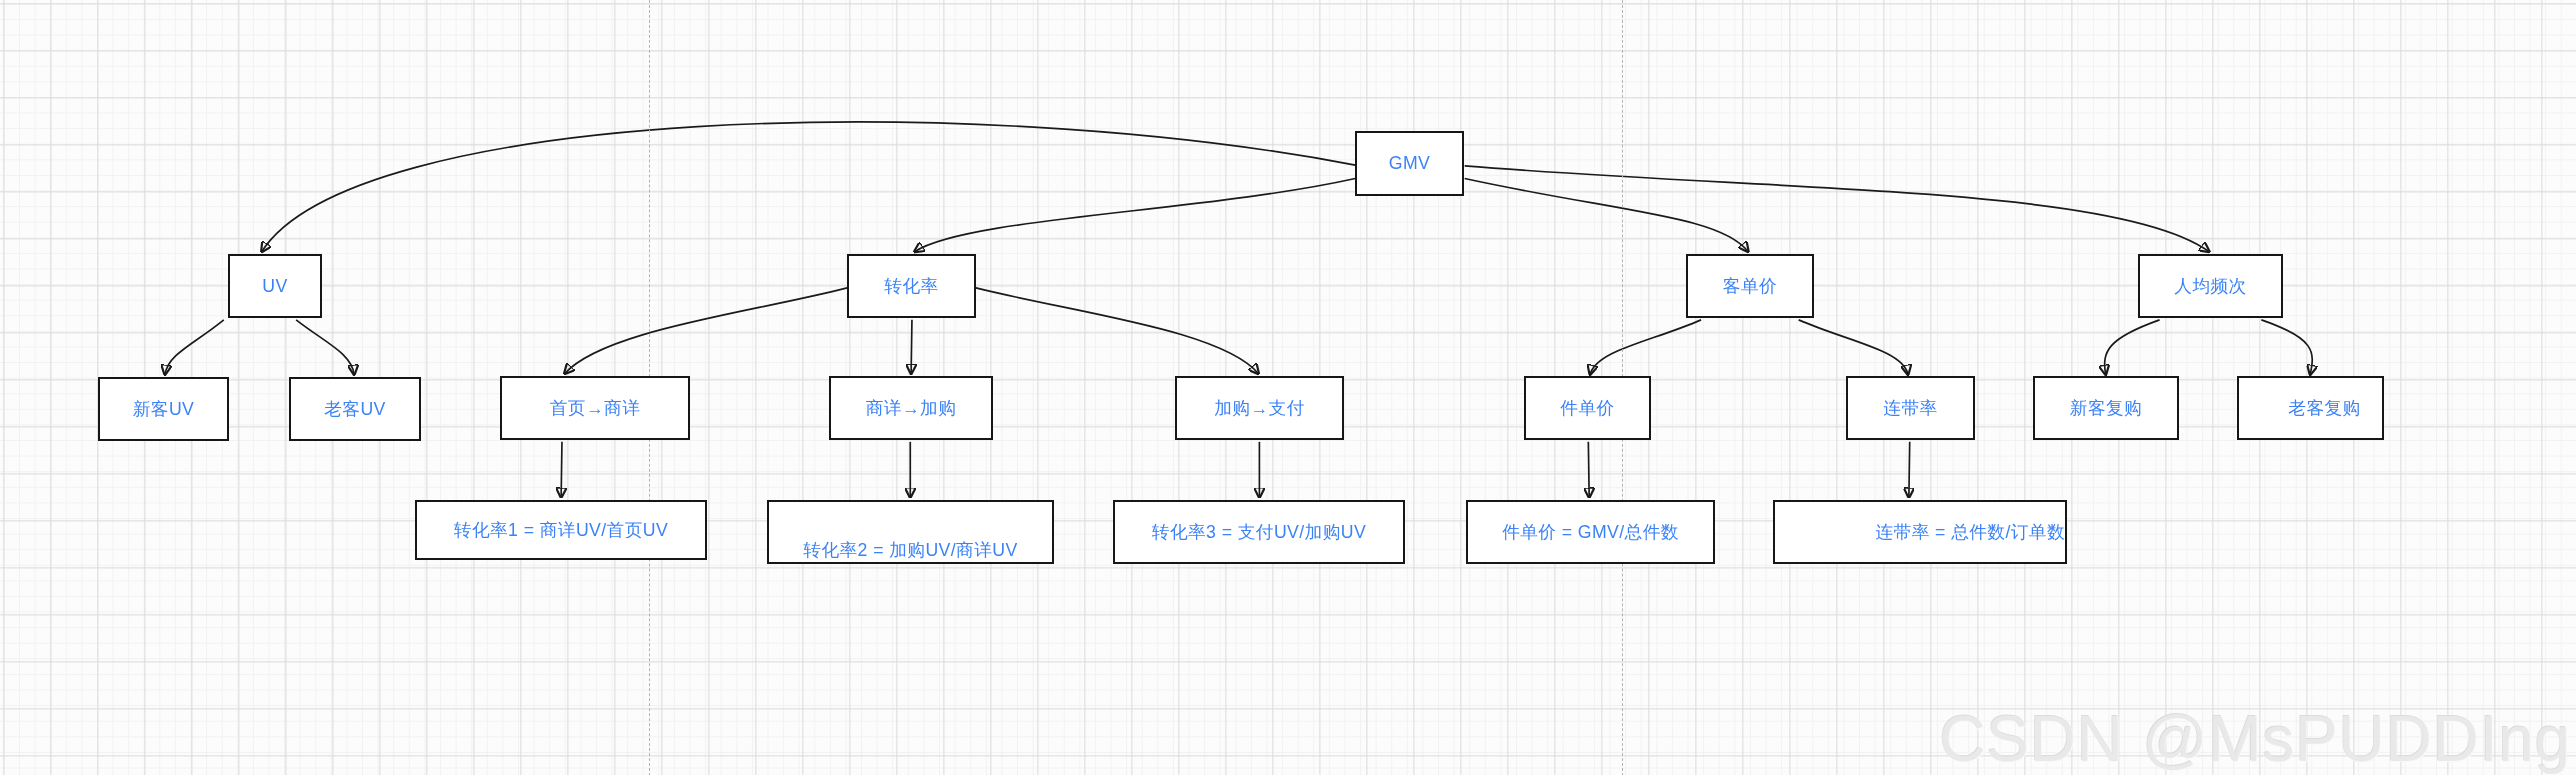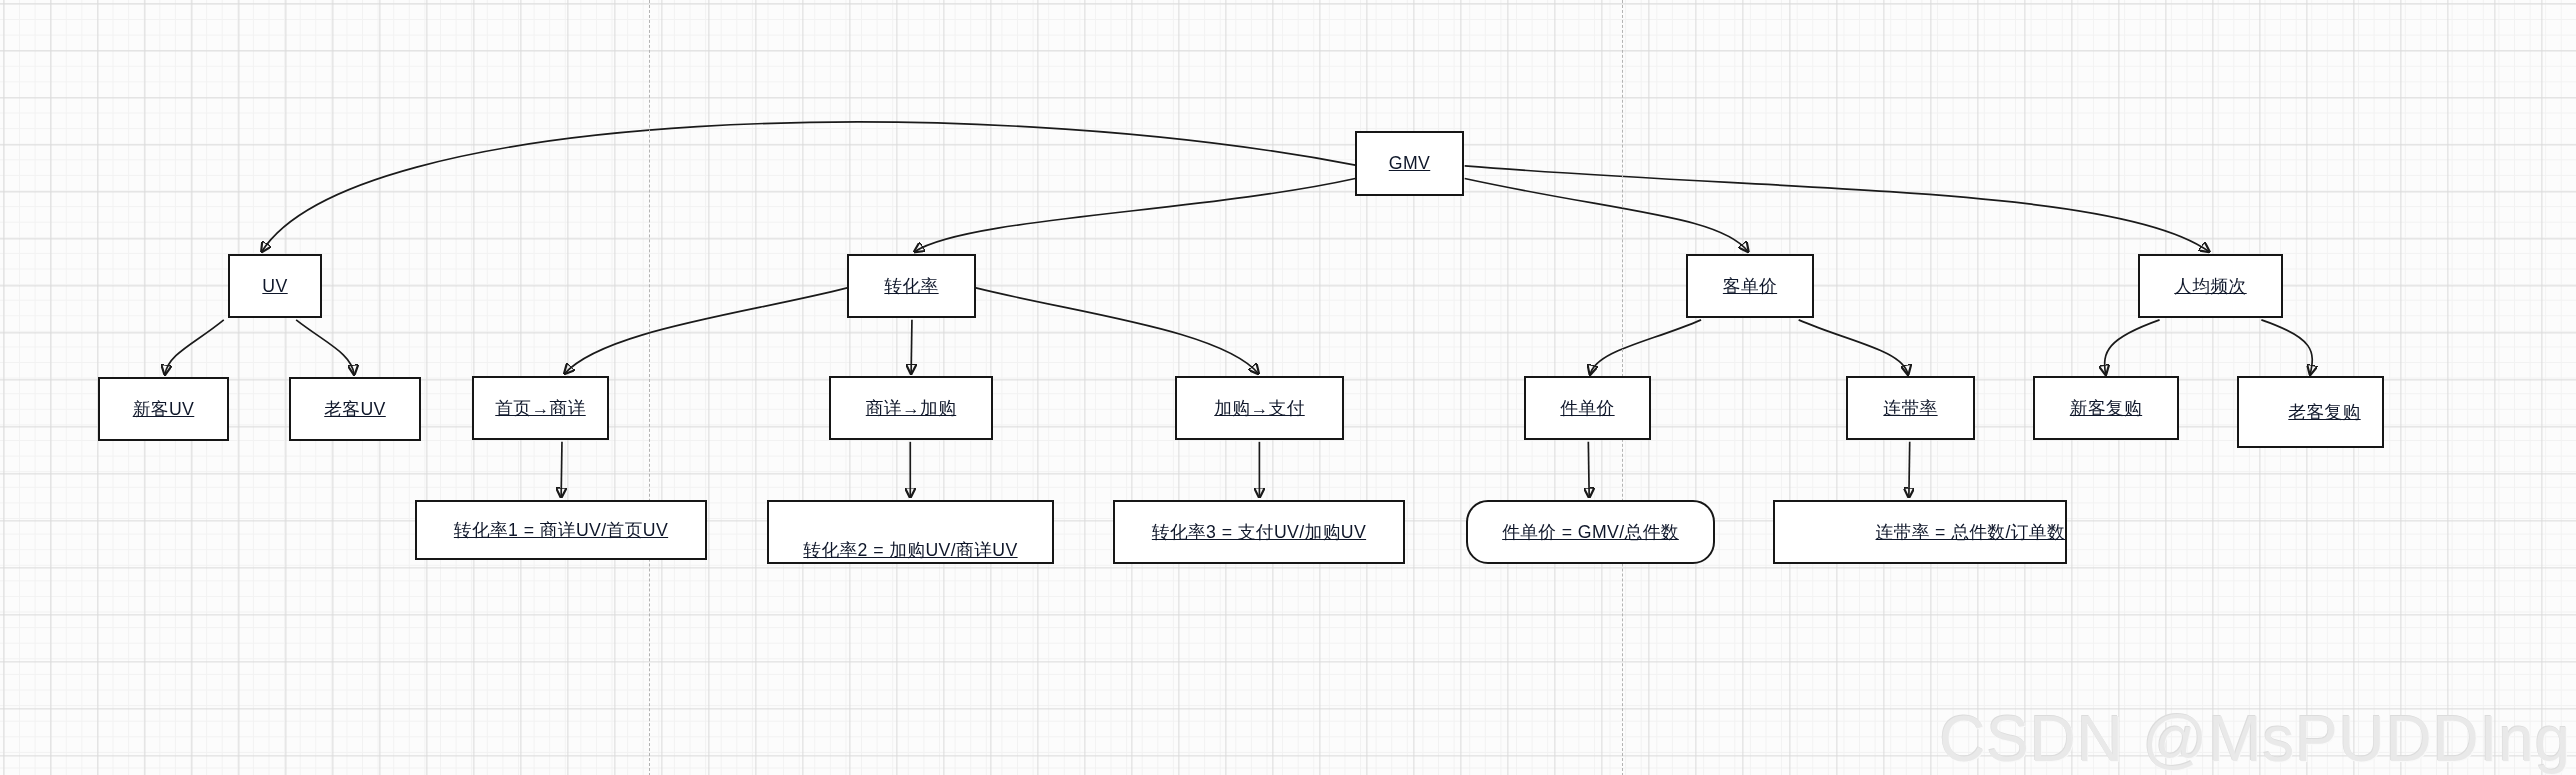--- a/index.html
+++ b/index.html
@@ -23,46 +23,45 @@
   .divider{
     position:absolute;top:0;height:776px;width:0;
     border-left:1.7px dashed #b3b3b3;
   }
   .divider.d1{left:649px;}
   .divider.d2{left:1622px;}
   .node{
     position:absolute;box-sizing:border-box;
     background:#ffffff;border:2.5px solid #161616;
     display:flex;align-items:center;justify-content:center;
-    font-size:17.7px;color:#0f172a;white-space:nowrap;
+    font-size:17.7px;color:#3b82f6;white-space:nowrap;
     letter-spacing:0.4px;
-    text-decoration:underline;
   }
   
   .n-gmv{left:1355px;top:131px;width:109px;height:65px;}
   
   .n-uv{left:213px;top:254px;width:94px;height:64px;margin-left:15px;}
   .n-conv{left:847px;top:254px;width:129px;height:64px;}
   .n-aov{left:1686px;top:254px;width:128px;height:64px;}
   .n-freq{left:2138px;top:254px;width:145px;height:64px;}
   
   .n-newuv{left:98px;top:377px;width:131px;height:64px;}
   .n-olduv{left:289px;top:377px;width:132px;height:64px;}
-  .n-homepdp{left:472px;top:376px;width:137px;height:64px;}
+  .n-homepdp{left:500px;top:376px;width:190px;height:64px;}
   .n-pdpcart{left:829px;top:376px;width:164px;height:64px;}
   .n-cartpay{left:1175px;top:376px;width:169px;height:64px;}
   .n-unitprice{left:1524px;top:376px;width:127px;height:64px;}
   .n-attach{left:1846px;top:376px;width:129px;height:64px;}
   .n-newrep{left:2033px;top:376px;width:146px;height:64px;}
-  .n-oldrep{left:2237px;top:376px;width:147px;height:72px;padding-left:28px;}
+  .n-oldrep{left:2237px;top:376px;width:147px;height:64px;padding-left:28px;}
   
   .n-f1{left:415px;top:500px;width:292px;height:60px;}
   .n-f2{left:767px;top:500px;width:287px;height:64px;align-items:flex-end;}
   .n-f3{left:1113px;top:500px;width:292px;height:64px;}
-  .n-f4{left:1466px;top:500px;width:249px;height:64px;border-radius:22px;}
+  .n-f4{left:1466px;top:500px;width:249px;height:64px;}
   .n-f5{left:1773px;top:500px;width:294px;height:64px;justify-content:flex-end;}
   .watermark{
     position:absolute;right:5px;top:702px;
     font-size:64px;color:#e9e9e9;letter-spacing:0.8px;
     text-shadow:-0.8px -0.8px 0 #dcdcdc, 0.8px 0.8px 0 #f9f9f9;
     user-select:none;
   }
 </style>
 </head>
 <body>

